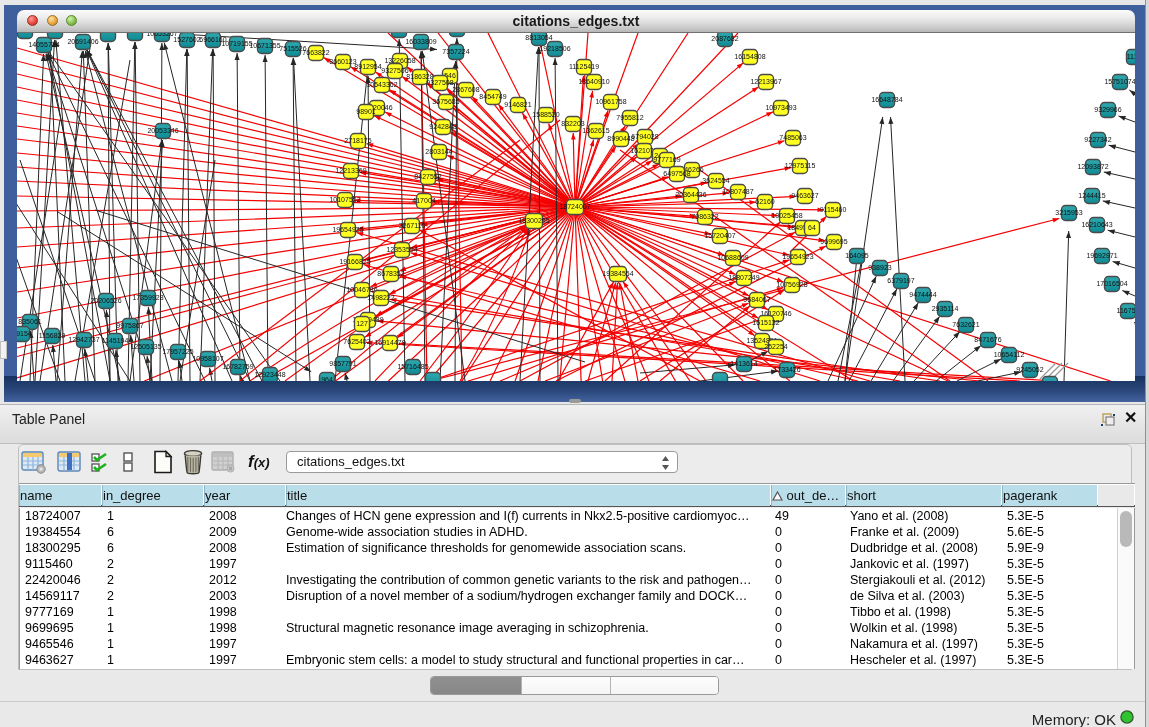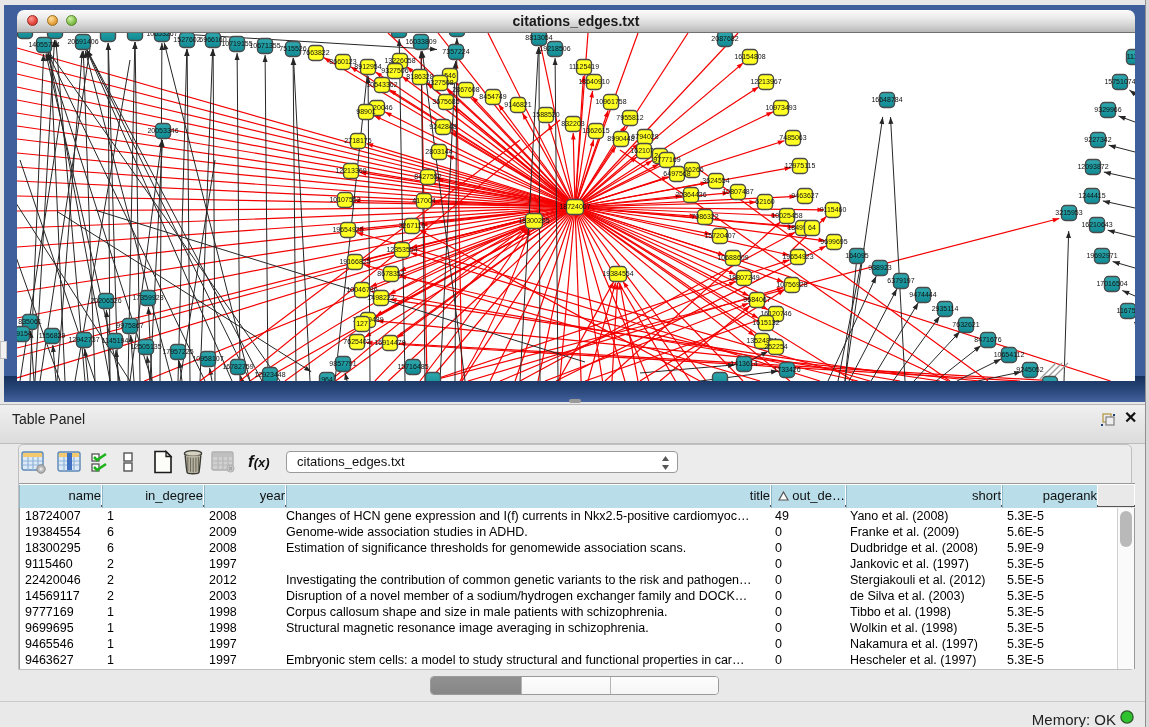--- a/index.html
+++ b/index.html
@@ -13,21 +13,21 @@
 #rightstrip{position:absolute;left:1145px;top:0;width:4px;height:727px;background:#d8d8d8;border-left:1px solid #909090}
 #notch{position:absolute;left:0;top:341px;width:7px;height:18px;background:#f2f2f2;border:1px solid #c0c0c0}
 #tpanel{position:absolute;left:0;top:404px;width:1149px;height:323px;background:#e9e9e9}
 #tphead{position:absolute;left:0;top:404px;width:1149px;height:40px;background:linear-gradient(180deg,#f0f0f0,#dcdcdc);border-top:1px solid #b5b5b5;border-bottom:1px solid #bdbdbd}
 #tphead .t{position:absolute;left:12px;top:6px;font-size:14px;color:#222}
 #tbox{position:absolute;left:18px;top:444px;width:1114px;height:226px;background:#ececec;border:1px solid #bfbfbf;border-radius:5px 5px 0 0}
 .ticn{position:absolute;top:450px}
 #combo{position:absolute;left:286px;top:451px;width:392px;height:22px;background:#fff;border:1px solid #9a9a9a;border-radius:4px;font-size:13px;color:#111;line-height:20px;padding-left:10px}
 #combo .step{position:absolute;right:7px;top:3px}
 #thead{position:absolute;left:19px;top:483px;width:1116px;height:24px;background:#fff;border-top:1px solid #9a9a9a;border-bottom:2px solid #555}
-.hc{position:absolute;top:484.5px;height:27px;background:#b9dde9;border-left:1px solid #8fb6c4;font-size:13px;color:#111;text-align:right;line-height:21px}
+.hc{position:absolute;top:484.5px;height:21px;background:#b9dde9;border-left:1px solid #8fb6c4;font-size:13px;color:#111;text-align:left;line-height:21px}
 #tdata{position:absolute;left:19px;top:508px;width:1098px;height:161px;background:#fff;overflow:hidden;border-left:1px solid #9a9a9a}
 #tright{position:absolute;left:1117px;top:508px;width:18px;height:161px;background:#fafafa;border-left:1px solid #d0d0d0;border-right:1px solid #9a9a9a}
 #thumb{position:absolute;left:1120px;top:511px;width:12px;height:36px;border-radius:6px;background:#b9b9b9}
 .tr{position:relative;height:16px;font-size:12.5px;color:#000;white-space:nowrap}
 .tr span{position:absolute;top:1px}
 .c1{left:5px}.c2{left:87px}.c3{left:189px}.c4{left:266px;max-width:482px;overflow:hidden}.c5{left:755px}.c6{left:830px}.c7{left:987px}
 #tabs{position:absolute;left:430px;top:676px;height:19px;display:flex;border:1px solid #9a9a9a;border-radius:4px;overflow:hidden;font-size:13px}
 #tabs div{padding:16px 12px;line-height:18px;background:linear-gradient(180deg,#fdfdfd,#ededed);color:#222;border-left:1px solid #b5b5b5}
 #tabs div:first-child{background:linear-gradient(180deg,#909090,#7f7f7f);color:#fff;border-left:none}
 #status{position:absolute;left:0;top:701px;width:1149px;height:26px;background:#e9e9e9;border-top:1px solid #cacaca}
@@ -872,21 +872,20 @@
       <span class="c3">2003</span>
       <span class="c4">Disruption of a novel member of a sodium/hydrogen exchanger family and DOCK…</span>
       <span class="c5">0</span>
       <span class="c6">de Silva et al. (2003)</span>
       <span class="c7">5.3E-5</span>
     </div>
     <div class="tr">
       <span class="c1">9777169</span>
       <span class="c2">1</span>
       <span class="c3">1998</span>
-      <span class="c4">Corpus callosum shape and size in male patients with schizophrenia.</span>
       <span class="c5">0</span>
       <span class="c6">Tibbo et al. (1998)</span>
       <span class="c7">5.3E-5</span>
     </div>
     <div class="tr">
       <span class="c1">9699695</span>
       <span class="c2">1</span>
       <span class="c3">1998</span>
       <span class="c4">Structural magnetic resonance image averaging in schizophrenia.</span>
       <span class="c5">0</span>

